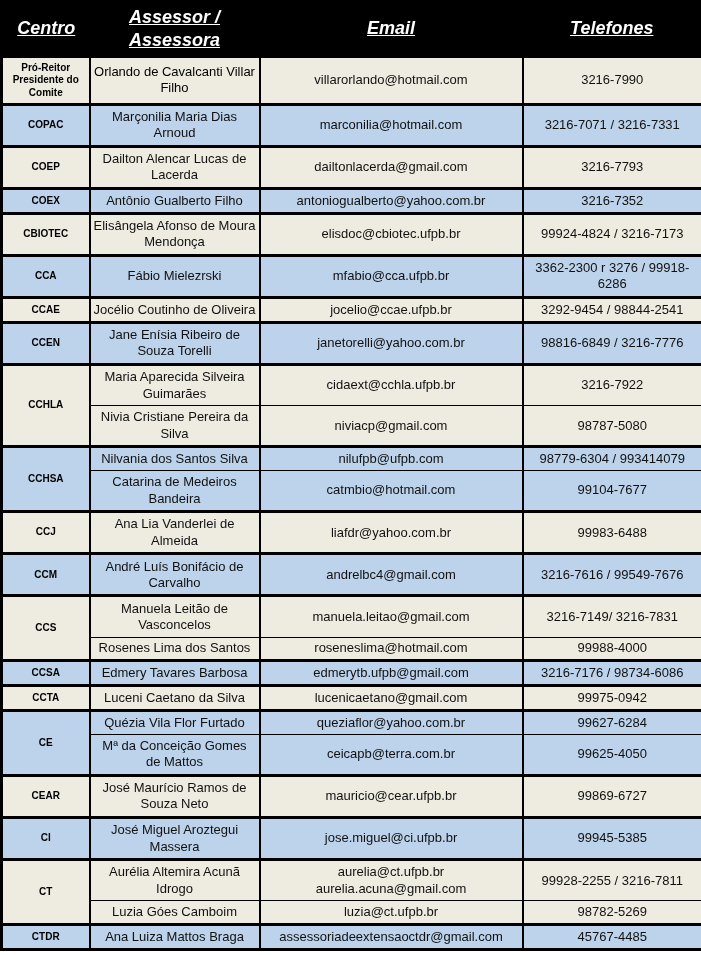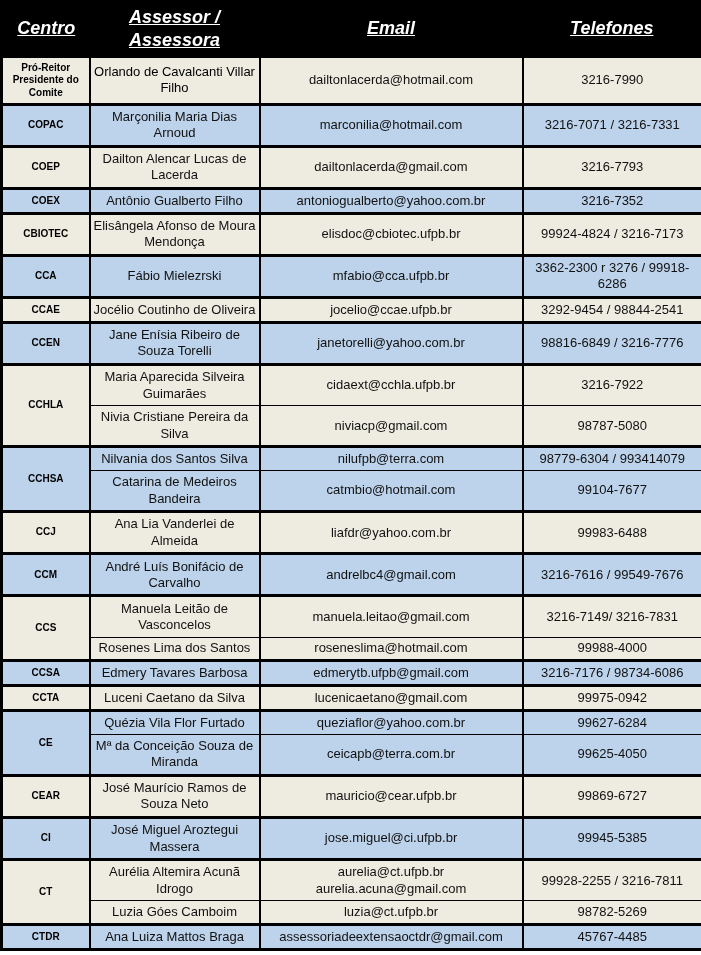--- a/index.html
+++ b/index.html
@@ -74,21 +74,21 @@
           <th>Assessor / Assessora</th>
           <th>Email</th>
           <th>Telefones</th>
         </tr>
     </thead>
   <tbody class="group tone-cream">
         <tr>
           <td rowspan="1" class="centro">Pró-Reitor Presidente do Comite</td>
           <td class="name bold">Orlando de Cavalcanti Villar Filho</td>
           <td class="email">
-            <div>dailtonlacerda@hotmail.com</div>
+            <div>villarorlando@hotmail.com</div>
           </td>
           <td class="phone">3216-7990</td>
         </tr>
       </tbody>
       <tbody class="group tone-blue">
         <tr>
           <td rowspan="1" class="centro">COPAC</td>
           <td class="name">Marçonilia Maria Dias Arnoud</td>
           <td class="email">
             <div>marconilia@hotmail.com</div>
@@ -171,21 +171,21 @@
             <div>niviacp@gmail.com</div>
           </td>
           <td class="phone">98787-5080</td>
         </tr>
       </tbody>
       <tbody class="group tone-blue">
         <tr>
           <td rowspan="2" class="centro">CCHSA</td>
           <td class="name">Nilvania dos Santos Silva</td>
           <td class="email">
-            <div>nilufpb@terra.com</div>
+            <div>nilufpb@ufpb.com</div>
           </td>
           <td class="phone">98779-6304 / 993414079</td>
         </tr>
         <tr>
           <td class="name">Catarina de Medeiros Bandeira</td>
           <td class="email">
             <div>catmbio@hotmail.com</div>
           </td>
           <td class="phone">99104-7677</td>
         </tr>
@@ -250,21 +250,21 @@
       <tbody class="group tone-blue">
         <tr>
           <td rowspan="2" class="centro">CE</td>
           <td class="name">Quézia Vila Flor Furtado</td>
           <td class="email">
             <div>queziaflor@yahoo.com.br</div>
           </td>
           <td class="phone">99627-6284</td>
         </tr>
         <tr>
-          <td class="name">Mª da Conceição Souza de Miranda</td>
+          <td class="name">Mª da Conceição Gomes de Mattos</td>
           <td class="email">
             <div>ceicapb@terra.com.br</div>
           </td>
           <td class="phone">99625-4050</td>
         </tr>
       </tbody>
       <tbody class="group tone-cream">
         <tr>
           <td rowspan="1" class="centro">CEAR</td>
           <td class="name">José Maurício Ramos de Souza Neto</td>

